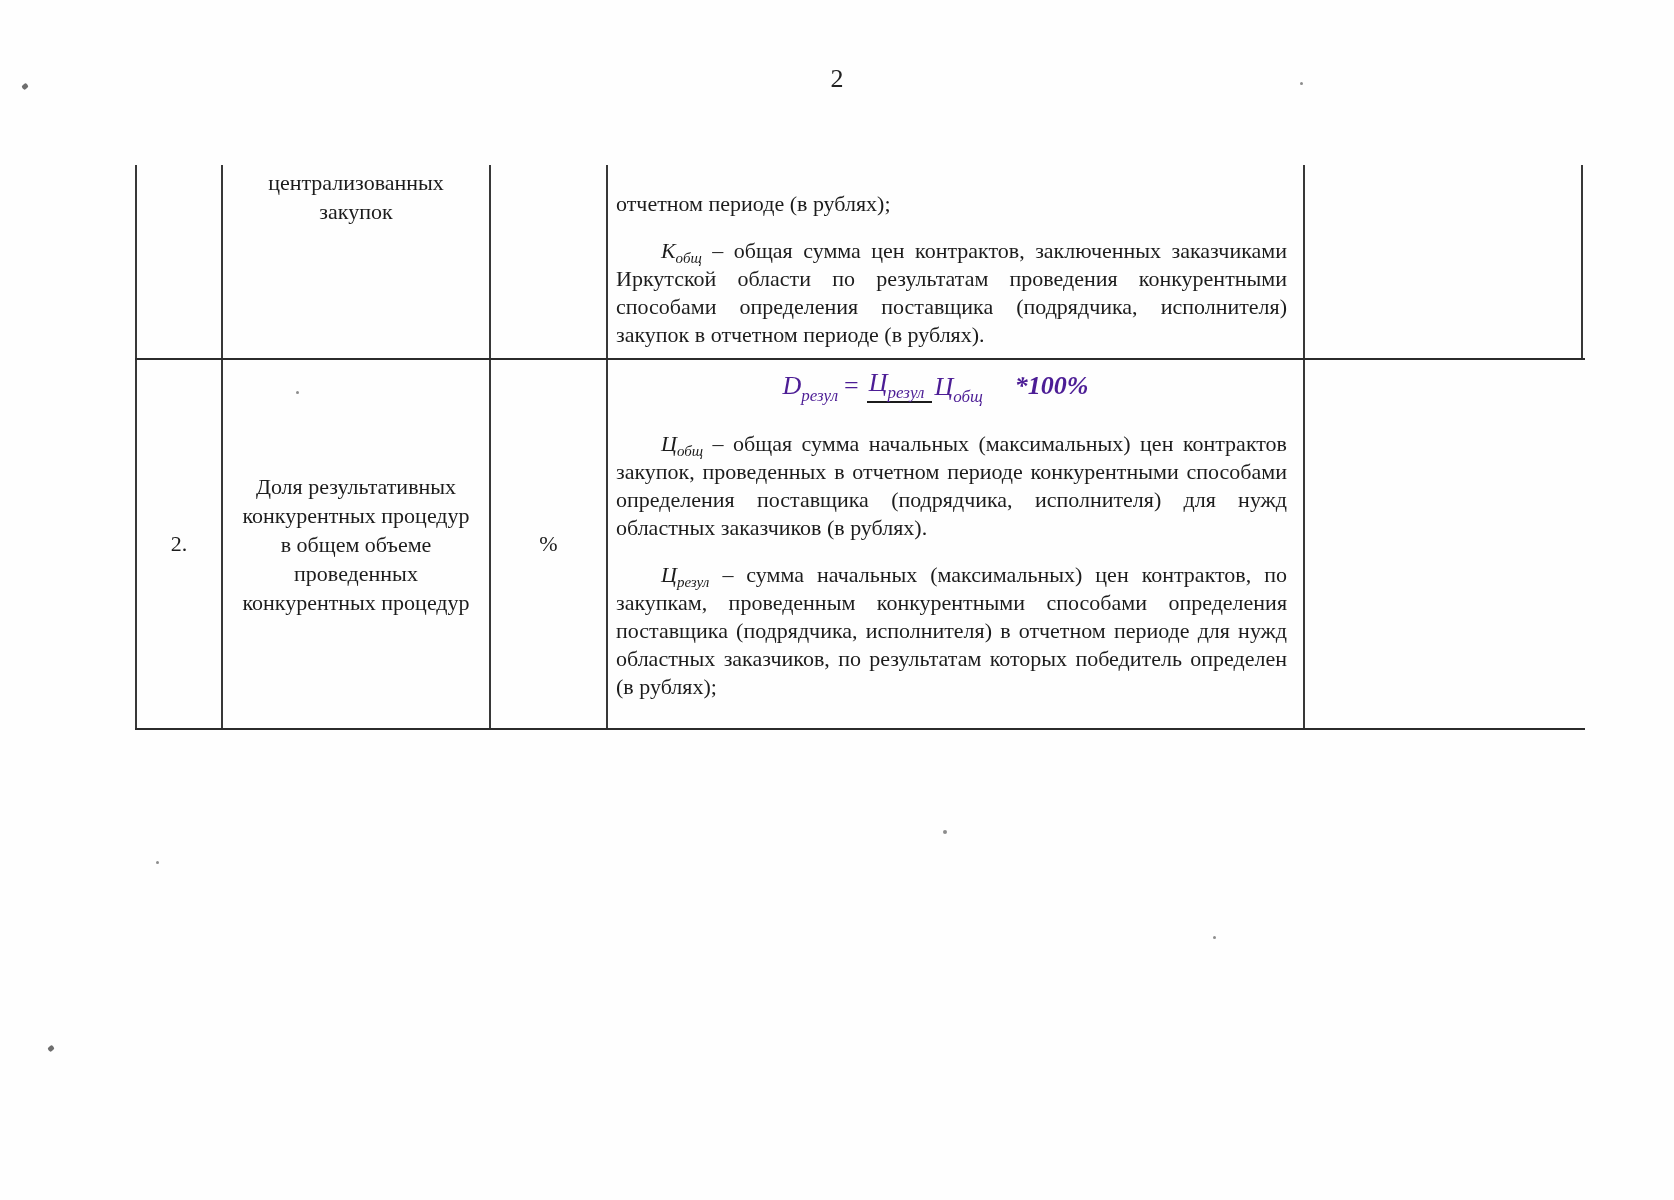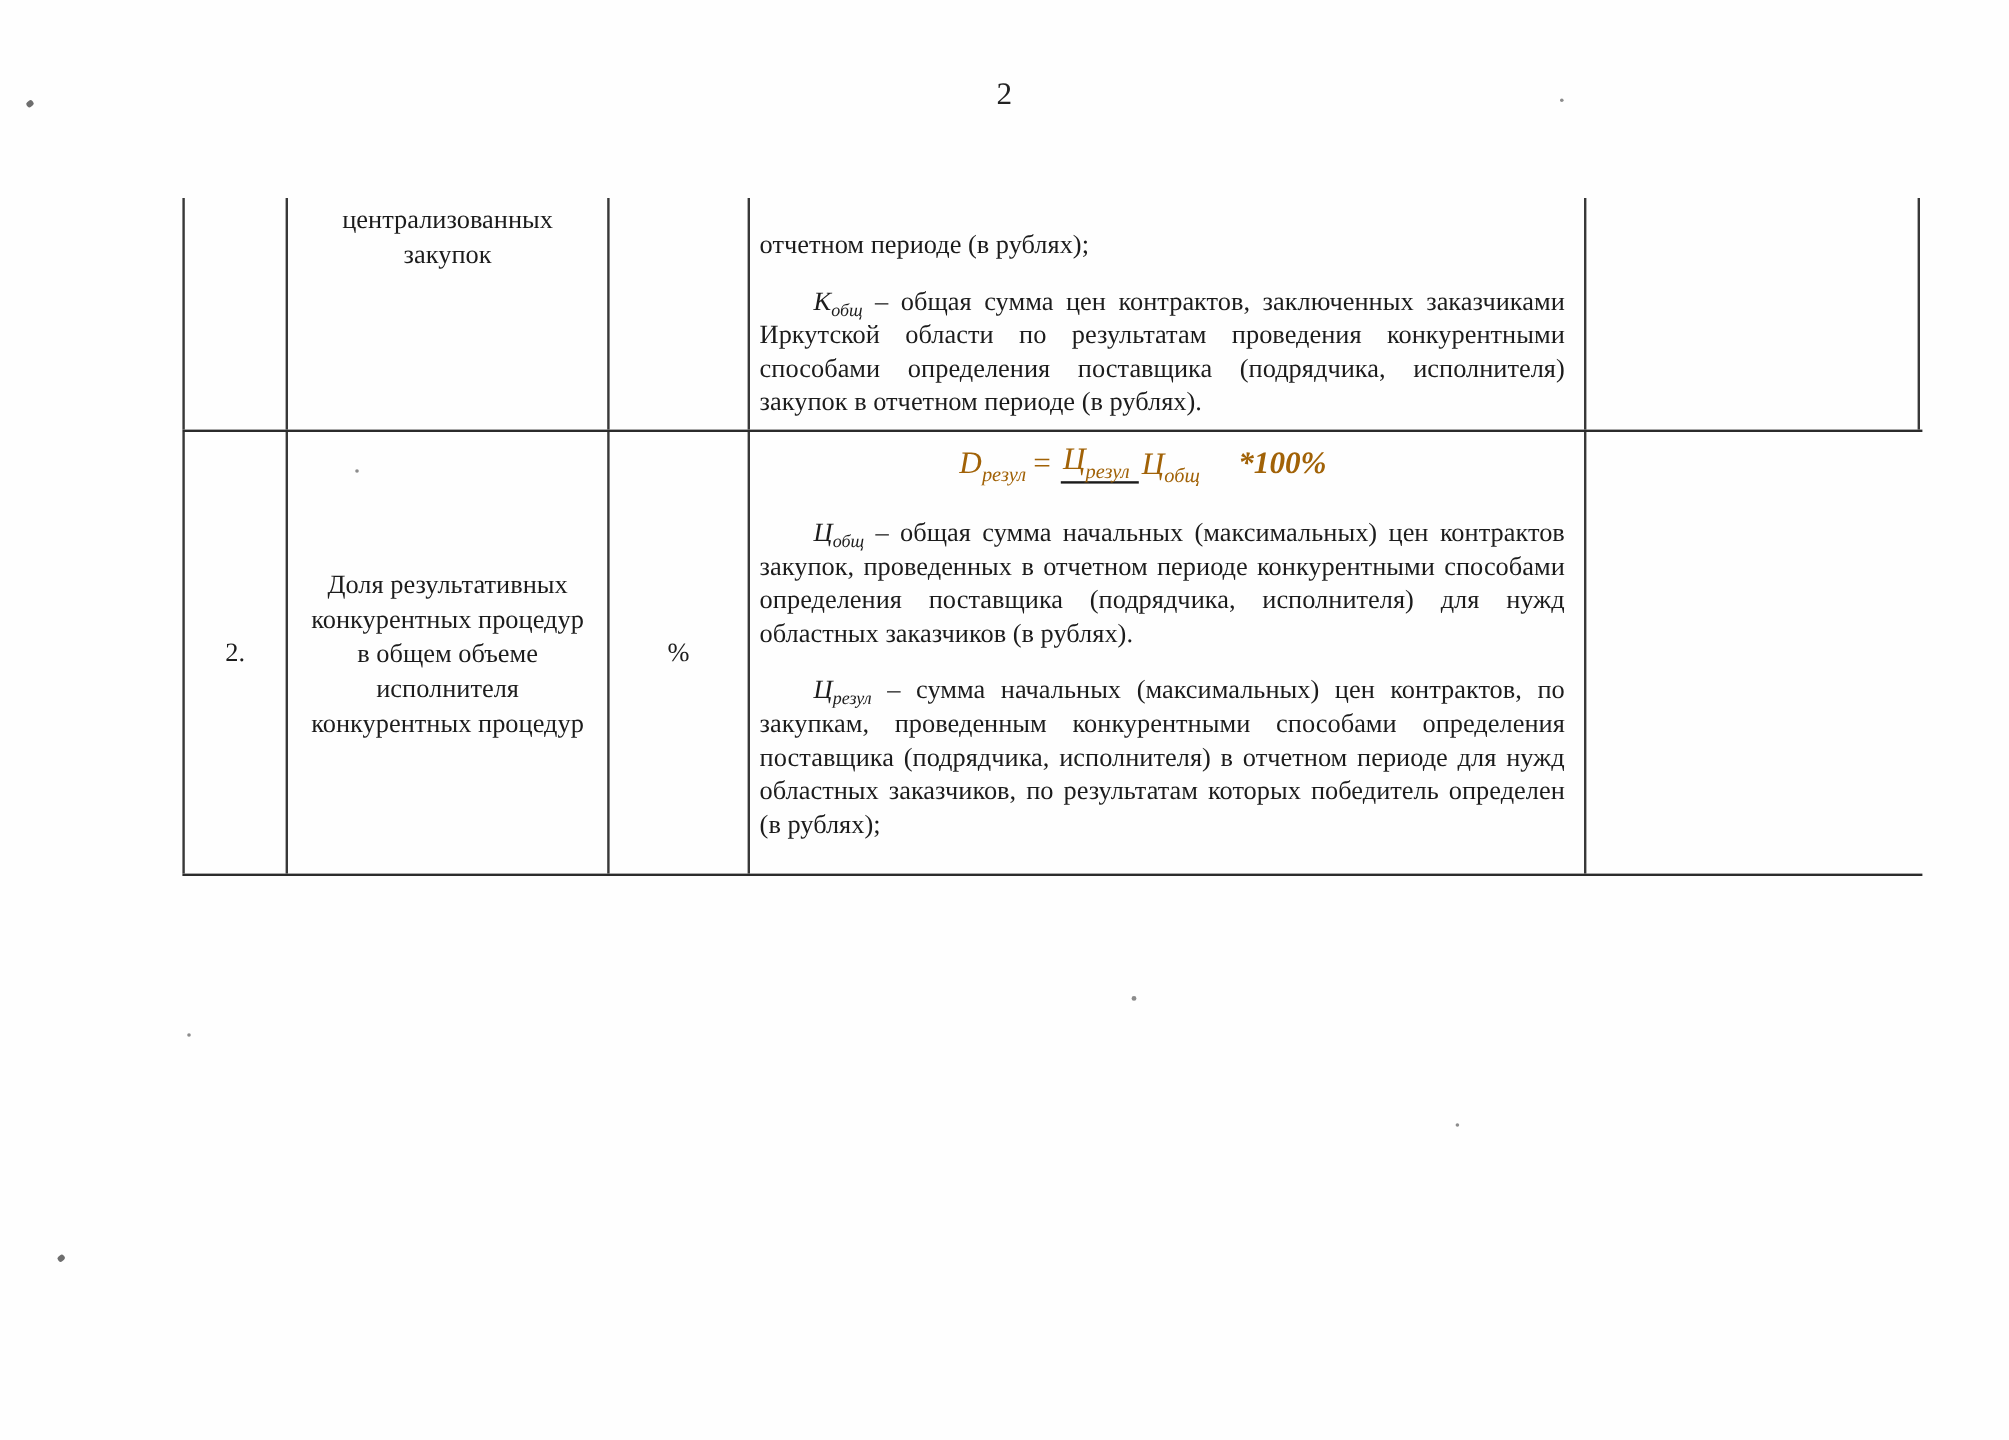--- a/index.html
+++ b/index.html
@@ -12,21 +12,21 @@
   }
   .page { position: relative; width: 1674px; height: 1200px; background: #fefefe; }
 
   .page-number {
     position: absolute; top: 64px; left: 0; width: 1674px;
     text-align: center; font-size: 26px; color: #222;
   }
 
   
   .doc-table {
-    position: absolute; left: 152px; top: 165px; width: 1450px;
+    position: absolute; left: 135px; top: 165px; width: 1450px;
   }
   .t-row {
     display: grid;
     grid-template-columns: 88px 268px 117px 697px 278px;
     border-bottom: 2px solid #2b2b2b;
   }
   .t-row.r1 { height: 195px; }
   .t-row.r2 { height: 370px; }
   .cell {
     border-right: 2px solid #383838;
@@ -57,21 +57,21 @@
   .var { font-style: italic; }
   sub.s {
     font-style: italic; font-size: 15px;
     vertical-align: -5px; line-height: 0; letter-spacing: 0;
   }
 
   
   .formula-wrap { text-align: center; padding: 8px 40px 2px 0; }
   .formula {
     display: inline-flex; align-items: center;
-    font-style: italic; font-size: 26px; color: #a16207;
+    font-style: italic; font-size: 26px; color: #4c1d95;
   }
   .formula sub.s { font-size: 17px; vertical-align: -7px; }
   .f-eq { margin: 0 8px 0 6px; font-style: normal; }
   .frac { display: inline-flex; flex-direction: row; align-items: center; }
   .frac .fnum {
     padding: 0 8px 3px 2px;
     border-bottom: 2px solid #1b1b1b;
   }
   .frac .fden { padding: 2px 8px 0 2px; }
   .f-factor { margin-left: 24px; font-weight: bold; }
@@ -114,21 +114,21 @@
       <div class="cell num-cell">
         <div class="center-both">
           <span>2.</span>
         </div>
       </div>
       <div class="cell">
         <div class="center-both">
           <span class="name-line">Доля результативных</span>
           <span class="name-line">конкурентных процедур</span>
           <span class="name-line">в общем объеме</span>
-          <span class="name-line">исполнителя</span>
+          <span class="name-line">проведенных</span>
           <span class="name-line">конкурентных процедур</span>
         </div>
       </div>
       <div class="cell unit-cell">
         <div class="center-both">
           <span>%</span>
         </div>
       </div>
       <div class="cell">
         <div class="formula-wrap">

